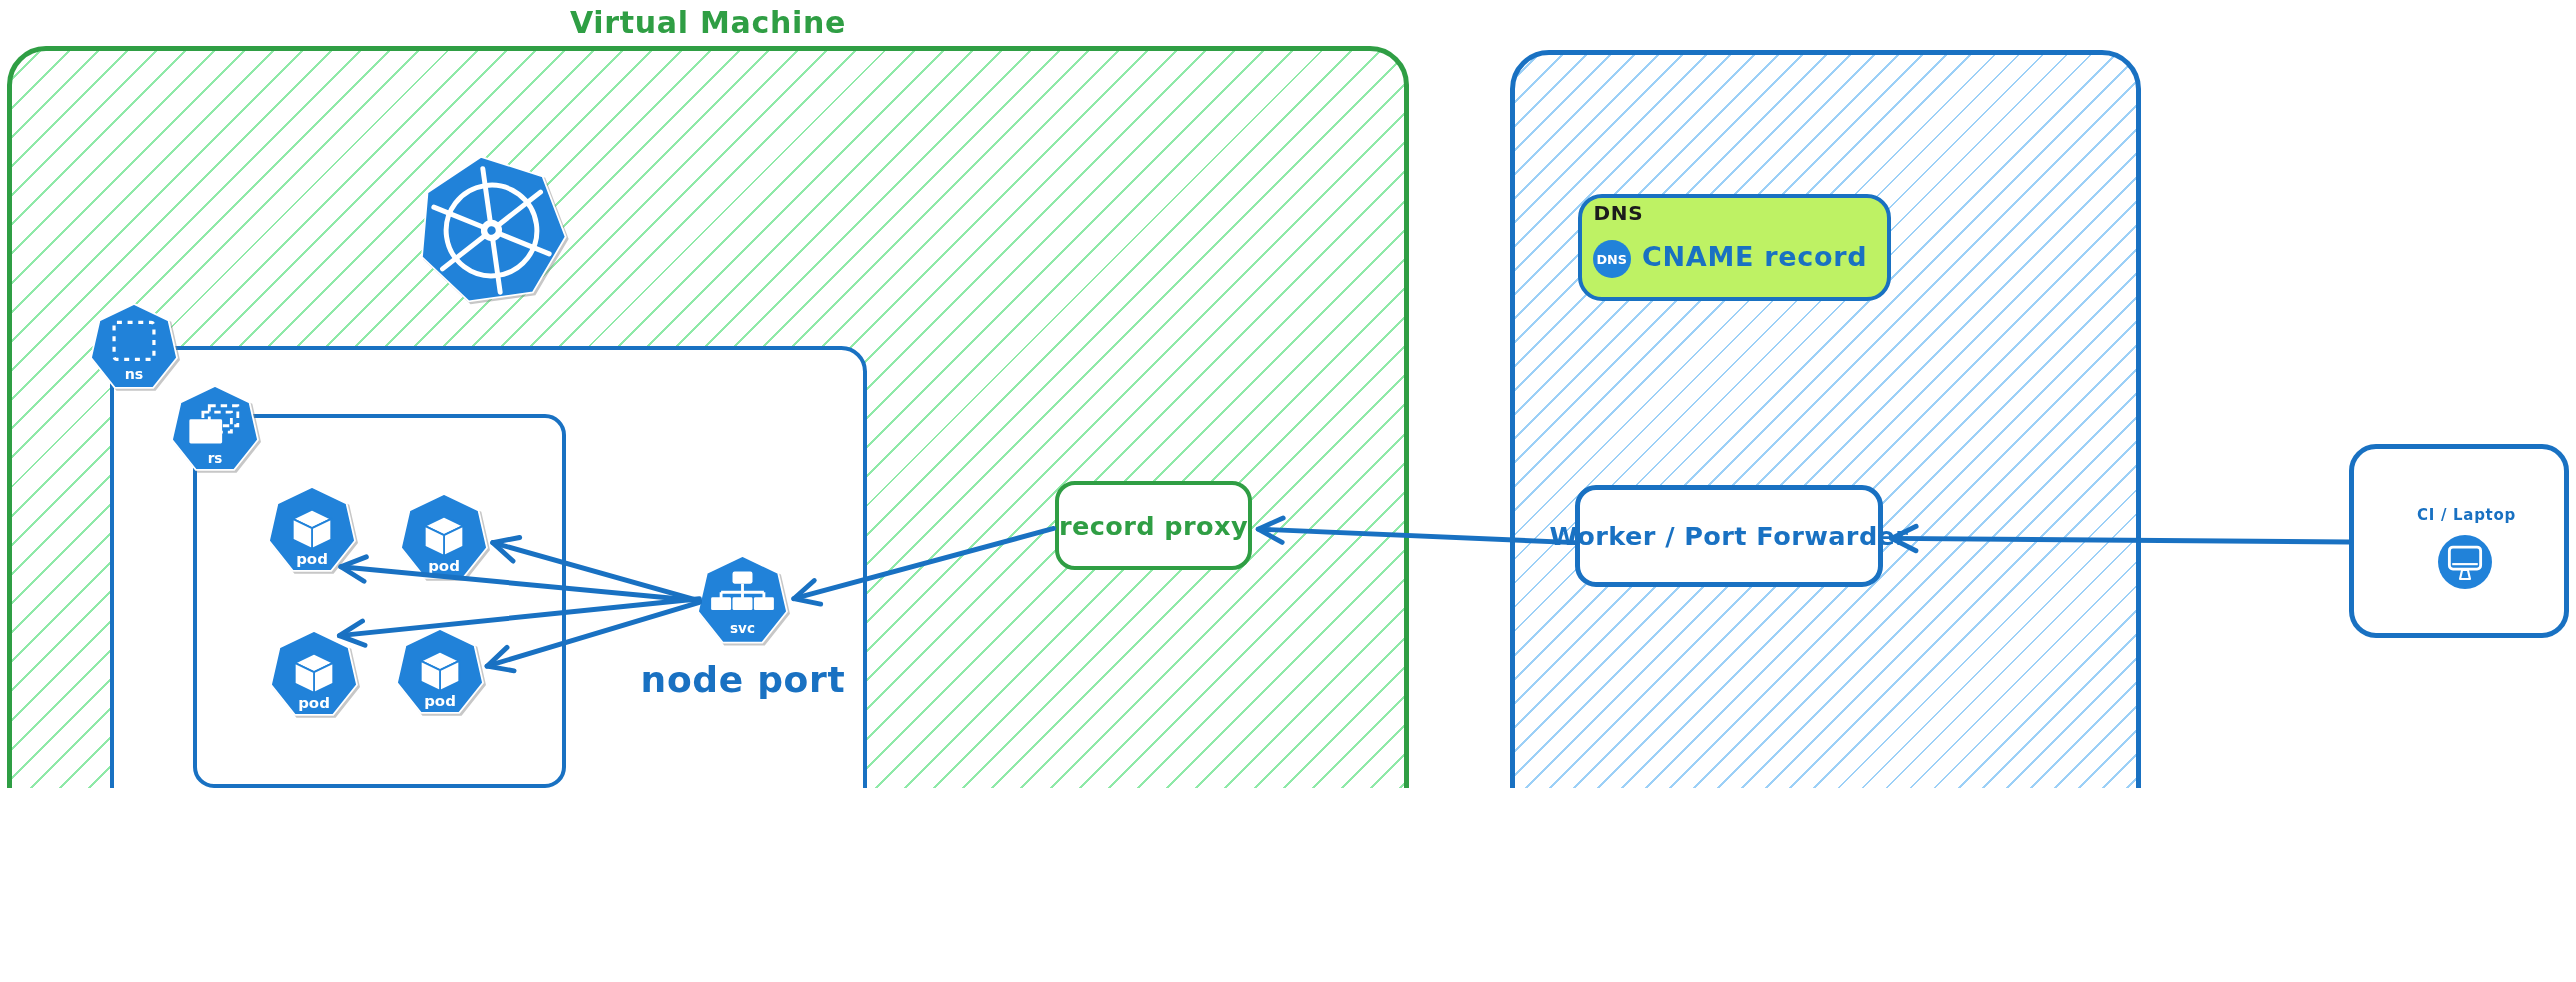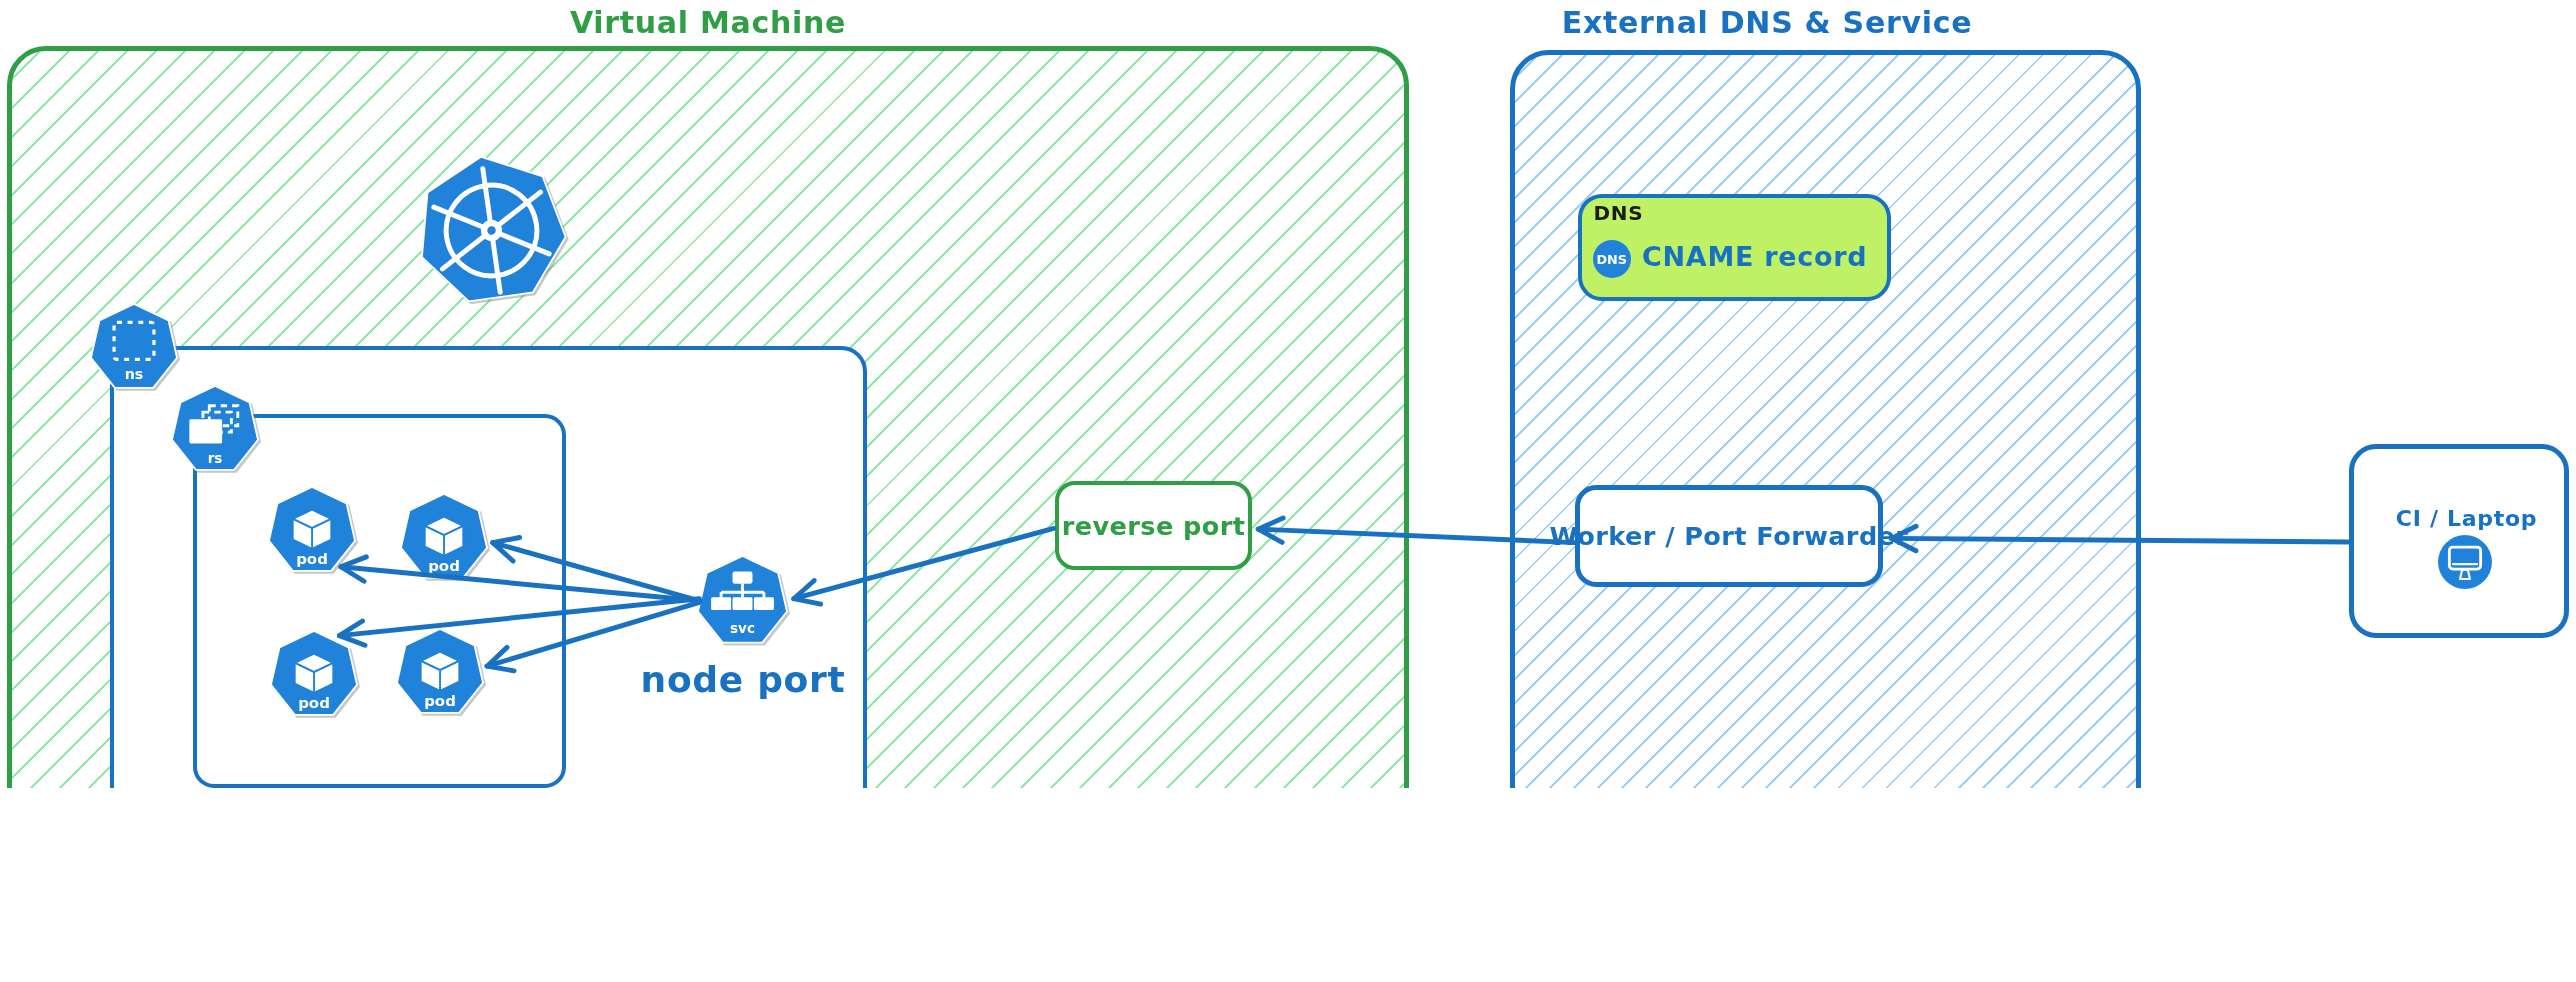--- a/index.html
+++ b/index.html
@@ -66,21 +66,21 @@
 
   .dns-header{position:absolute;left:11.4px;top:2.8px;color:var(--label-black,#1c1c1c);
     font-size:20px;font-weight:bold;letter-spacing:0.7px;}
   .dns-badge{position:absolute;left:10.7px;top:42px;width:38px;height:38px;border-radius:50%;
     background:var(--icon-blue,#2182d9);color:#fff;display:flex;align-items:center;justify-content:center;
     font-size:12.8px;font-weight:bold;}
   .dns-record{position:absolute;left:60px;top:43px;width:213px;text-align:center;
     color:var(--blue,#1971c2);font-size:27px;font-weight:600;letter-spacing:0.7px;}
 
   .ci-label{position:absolute;left:2360px;top:506px;width:213px;text-align:center;
-    color:var(--blue,#1971c2);font-size:22px;font-weight:600;letter-spacing:0.7px;}
+    color:var(--blue,#1971c2);font-size:15px;font-weight:600;letter-spacing:0.7px;}
   .monitor-badge{position:absolute;left:2438px;top:535px;width:54px;height:54px;}
 
   .nodeport-label{position:absolute;left:601px;top:659px;width:284px;text-align:center;
     color:var(--blue,#1971c2);font-size:36px;font-weight:600;letter-spacing:0.7px;}
 
   
   .kicon{position:absolute;filter:drop-shadow(2.1px 2.1px 0px rgba(130,130,130,0.45));}
   .kicon polygon.hept{fill:var(--icon-blue,#2182d9);stroke:#ffffff;stroke-width:2.5;}
   .kicon text{fill:#ffffff;font-weight:bold;font-family:"DejaVu Sans",sans-serif;text-anchor:middle;}
   .k8s-logo{left:410px;top:149px;}
@@ -93,21 +93,20 @@
 </style>
 </head>
 <body>
 
 <div id="canvas">
 
   <div class="region green"></div>
   <div class="region-title vm-title">Virtual Machine</div>
 
   <div class="region blue"></div>
-  <div class="region-title ext-title">External DNS &amp; Service</div>
 
   <div class="boundary ns-boundary"></div>
   <div class="boundary rs-boundary"></div>
 
   <svg class="kicon k8s-logo" width="163" height="163" viewBox="0 0 230 230">
     <g transform="rotate(-8 115 115)">
       <polygon class="hept" points="115,10 197,49.5 217.4,138.4 160.6,209.6 69.4,209.6 12.6,138.4 33,49.5"></polygon>
       <circle cx="115" cy="115" r="64" fill="none" stroke="#ffffff" stroke-width="7"></circle>
       <g stroke="#ffffff" stroke-width="7" stroke-linecap="round">
         <line x1="115" y1="27" x2="115" y2="115"></line>
@@ -177,21 +176,21 @@
     <rect x="54" y="26" width="28" height="17" rx="3" fill="#ffffff"></rect>
     <rect x="24" y="62" width="28" height="18" rx="2" fill="#ffffff"></rect>
     <rect x="54" y="62" width="28" height="18" rx="2" fill="#ffffff"></rect>
     <rect x="84" y="62" width="28" height="18" rx="2" fill="#ffffff"></rect>
     <text x="68" y="112" font-size="19">svc</text>
   </svg>
 
   <div class="nodeport-label">node port</div>
 
   <div class="card rp-card">
-    <span class="lbl">reverse port</span>
+    <span class="lbl">record proxy</span>
   </div>
 
   <div class="card dns-card">
     <span class="dns-header">DNS</span>
     <span class="dns-badge">DNS</span>
     <span class="dns-record">CNAME record</span>
   </div>
 
   <div class="card worker-card">
     <span class="lbl">Worker / Port Forwarder</span>

